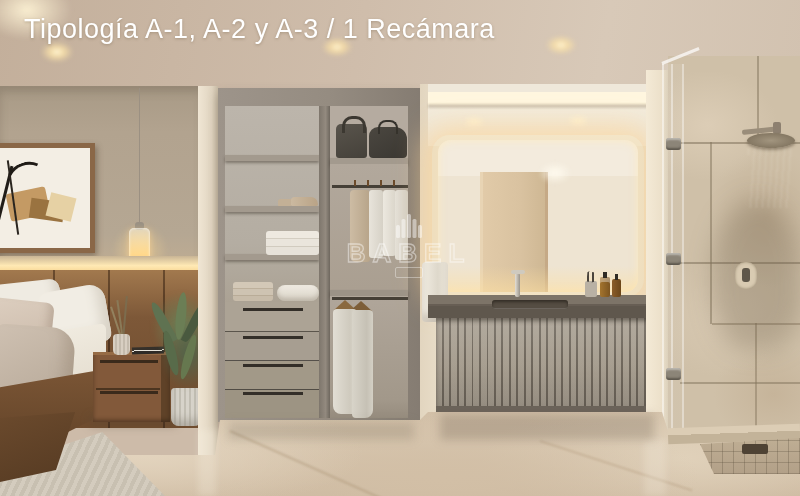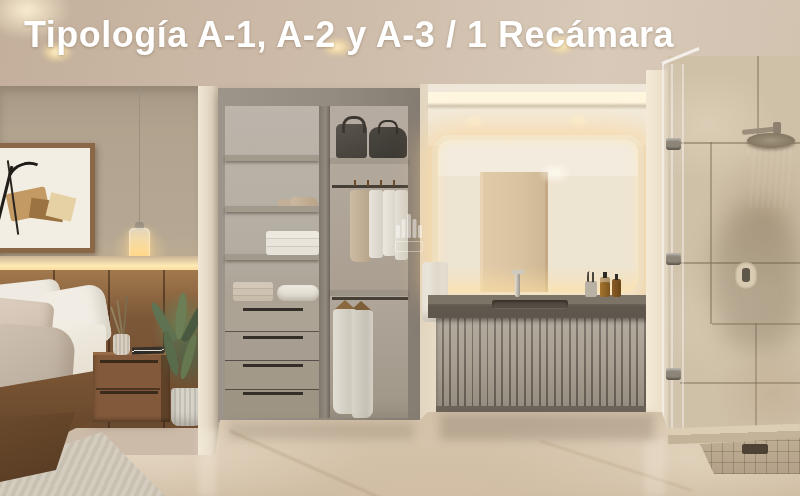--- a/index.html
+++ b/index.html
@@ -1,19 +1,19 @@
 <!DOCTYPE html>
 <html><head>
 <meta charset="utf-8">
 <style>
   html,body{margin:0;padding:0;background:#222;}
   .canvas{position:relative;width:800px;height:496px;overflow:hidden;
           font-family:"Liberation Sans",sans-serif;background:#cdbba9;}
   .abs{position:absolute;}
-  .title{font-size:36px;font-weight:700;color:#fff;letter-spacing:.5px;
+  .title{font-size:27px;font-weight:400;color:#fff;letter-spacing:.5px;
          text-shadow:0 1px 3px rgba(110,92,68,.4);white-space:nowrap;}
   .disclaimer{font-size:9.5px;color:rgba(255,255,255,.92);letter-spacing:.3px;
          text-shadow:0 1px 1px rgba(90,75,55,.6);white-space:nowrap;}
   .wm-text{font-size:26px;font-weight:700;letter-spacing:7px;color:transparent;
          -webkit-text-stroke:1.3px rgba(255,255,255,.8);}
   .spot{border-radius:50%;filter:blur(2px);}
 </style>
 </head>
 <body>
 
@@ -283,18 +283,19 @@
   <div class="abs" style="left:344px;top:214px;width:130px;height:60px;opacity:.55;text-align:center;">
     <svg width="34" height="26" viewBox="0 0 34 26" style="display:block;margin:0 auto;">
       <g fill="rgba(255,255,255,.85)">
         <rect x="15" y="0" width="4" height="24" rx="1.5"></rect>
         <rect x="9.5" y="5" width="4" height="19" rx="1.5"></rect>
         <rect x="20.5" y="5" width="4" height="19" rx="1.5"></rect>
         <rect x="4" y="11" width="4" height="13" rx="1.5"></rect>
         <rect x="26" y="11" width="4" height="13" rx="1.5"></rect>
       </g>
     </svg>
+    <div class="wm-text" style="line-height:26px;">BABEL</div>
     <div style="width:26px;height:9px;margin:1px auto 0;border:1px solid rgba(255,255,255,.65);border-radius:2px;"></div>
   </div>
 
   <div class="abs title" style="left:24px;top:14px;">Tipología A-1, A-2 y A-3 / 1 Recámara</div>
 
 </div>
 
 </body></html>

